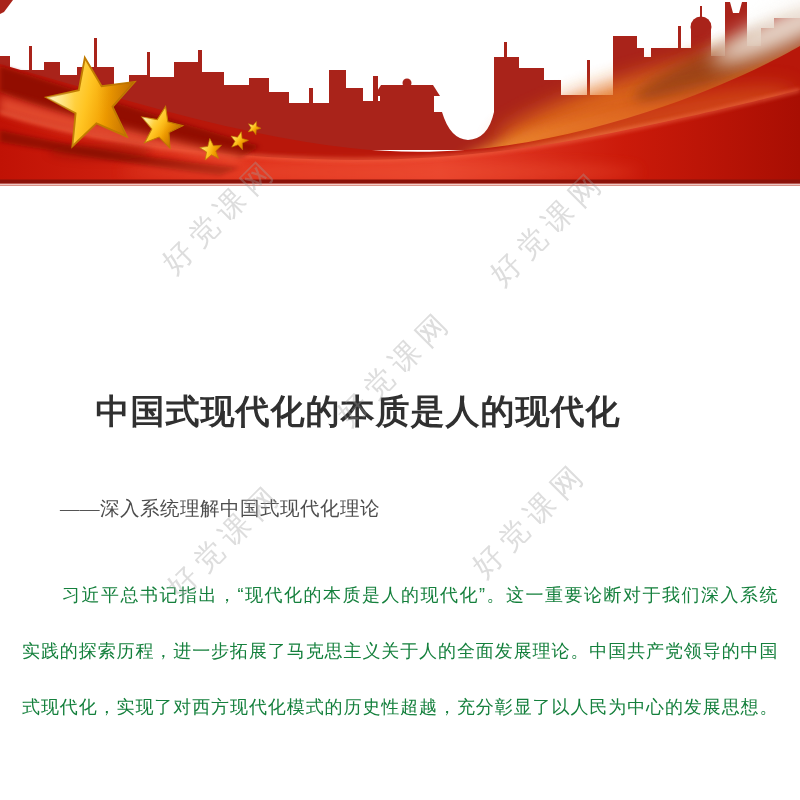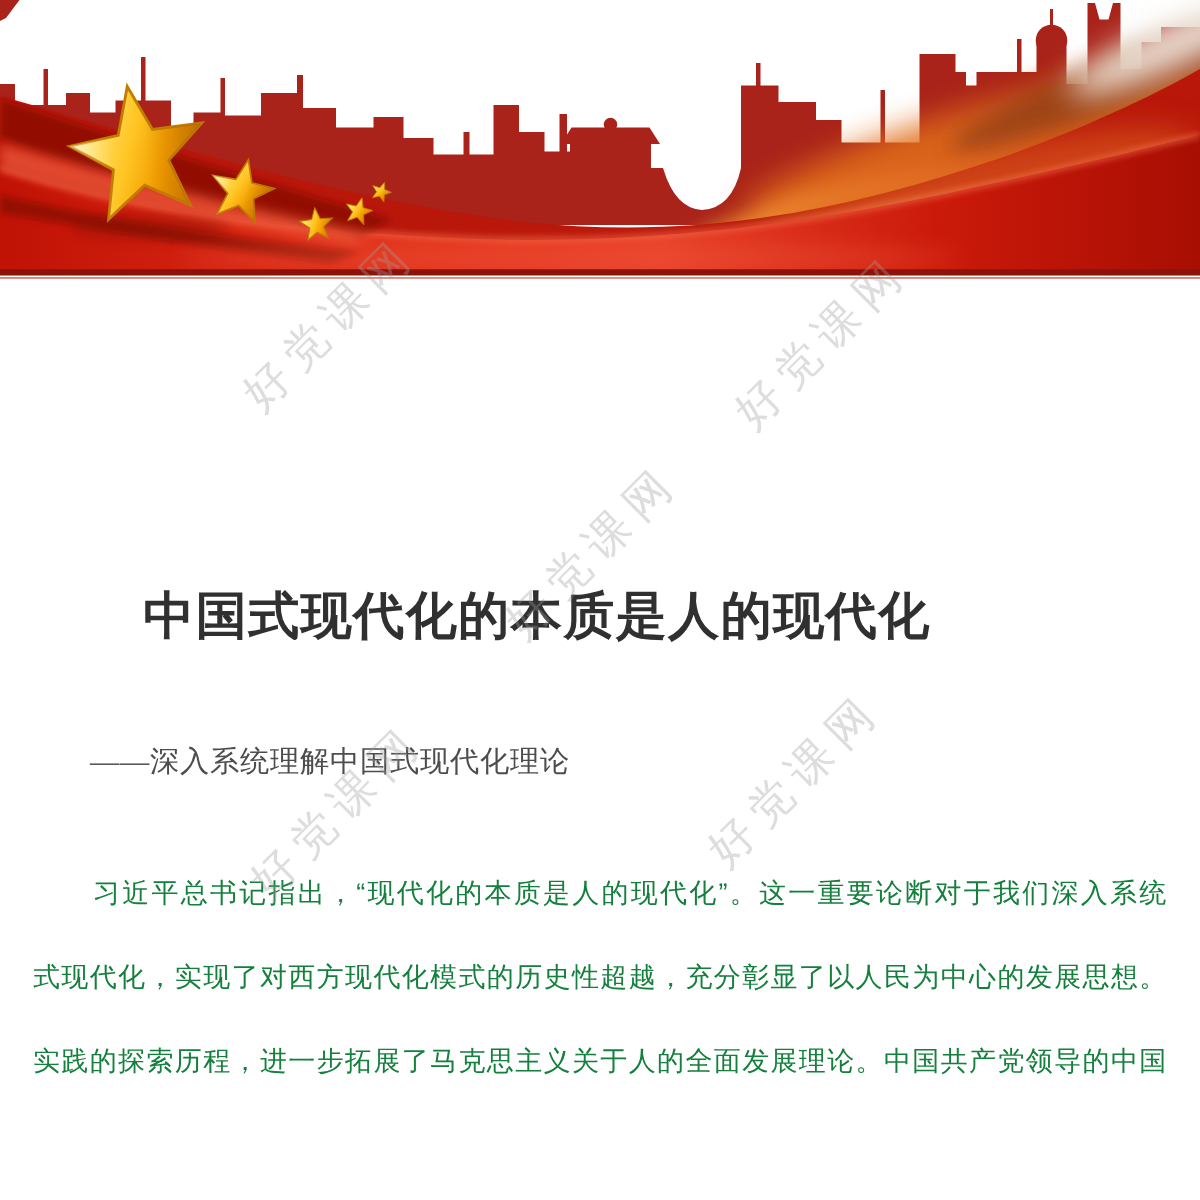--- a/index.html
+++ b/index.html
@@ -136,22 +136,22 @@
       <rect x="0" y="184.8" width="800" height="1.2" fill="#dca096" opacity="0.9"></rect>
     </svg>
   </div>
 
   <div class="doc-title">中国式现代化的本质是人的现代化</div>
 
   <div class="doc-subtitle">——深入系统理解中国式现代化理论</div>
 
   <div class="doc-body">
     <div class="body-line indent">习近平总书记指出，“现代化的本质是人的现代化”。这一重要论断对于我们深入系统</div>
+    <div class="body-line">实践的探索历程，进一步拓展了马克思主义关于人的全面发展理论。中国共产党领导的中国</div>
     <div class="body-line">式现代化，实现了对西方现代化模式的历史性超越，充分彰显了以人民为中心的发展思想。</div>
-    <div class="body-line">实践的探索历程，进一步拓展了马克思主义关于人的全面发展理论。中国共产党领导的中国</div>
   </div>
 
   <div id="watermarks">
       <div class="watermark" style="left: 220px; top: 216px; color: rgba(158, 158, 158, 0.35);">好党课网</div>
       <div class="watermark" style="left: 548px; top: 228px; color: rgba(158, 158, 158, 0.35);">好党课网</div>
       <div class="watermark" style="left: 395px; top: 368px; color: rgba(158, 158, 158, 0.35);">好党课网</div>
       <div class="watermark" style="left: 530px; top: 520px; color: rgba(158, 158, 158, 0.35);">好党课网</div>
       <div class="watermark" style="left: 225px; top: 541px; color: rgba(158, 158, 158, 0.35);">好党课网</div>
     </div>
 

